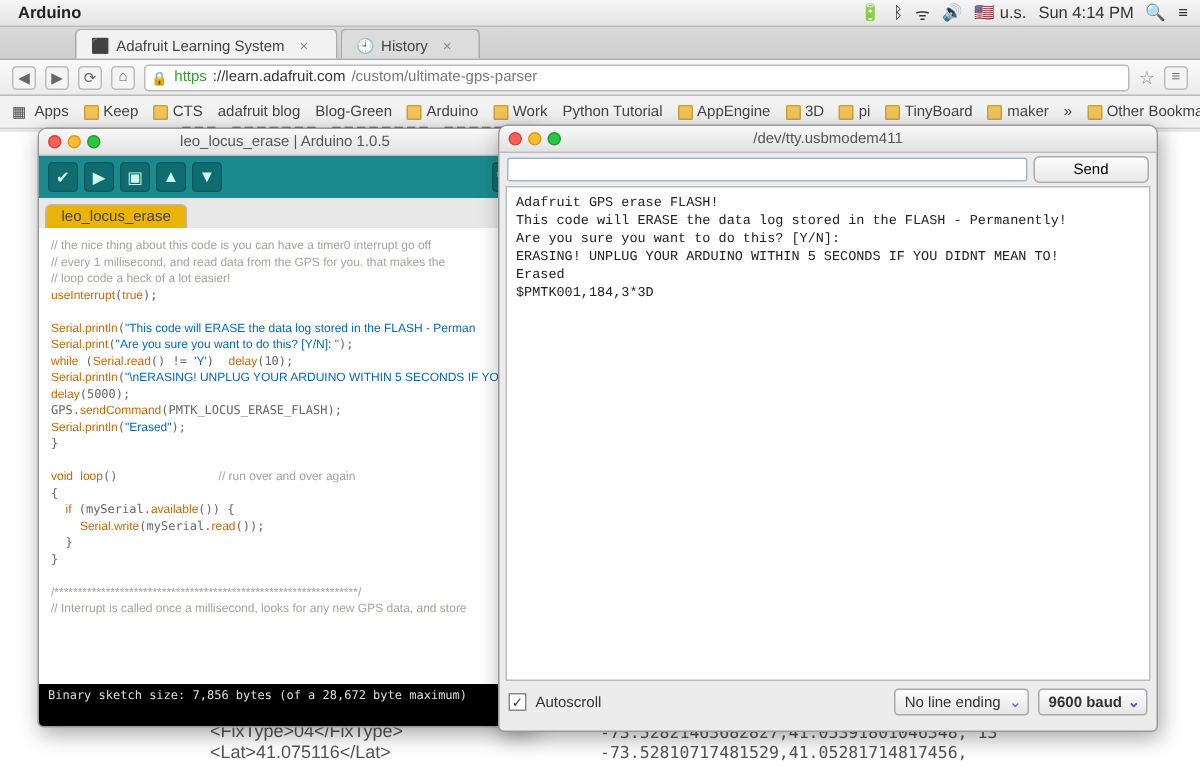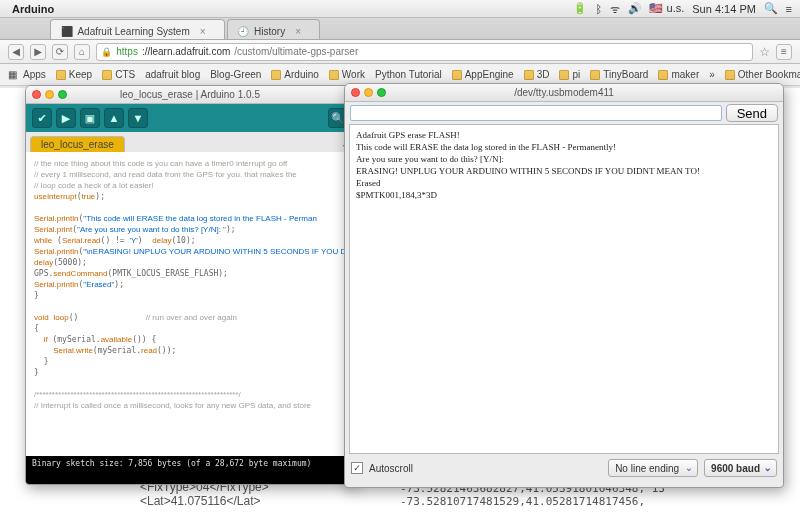--- a/index.html
+++ b/index.html
@@ -45,27 +45,27 @@
   .ide-btn { width:20px; height:20px; border-radius:3px; background:#0f6d71; border:1px solid #0c5a5d; display:flex; align-items:center; justify-content:center; color:#cfe; font-size:11px;}
   .ide-toolbar .sp { flex:1; }
   .ide-tabbar { height:20px; background:#e8e8e8; display:flex; align-items:flex-end; padding-left:4px;}
   .ide-tab { background:#eab308; border:1px solid #bbb; border-bottom:none; border-radius:4px 4px 0 0; padding:2px 10px; font-size:10px; color:#444;}
   .ide-editor { height:260px; overflow:hidden; padding:6px 8px; font-family: Monaco, Consolas, monospace; font-size:8px; line-height:11px; color:#666; background:#fff; white-space:pre;}
   .c-cmt{color:#a0a49b;} .c-fn{color:#cc6600;} .c-str{color:#0066cc;} .c-kw{color:#cc6600;}
   .ide-status { height:22px; background:#1a8a8e; color:#e6f6f6; font-size:9px; display:flex; align-items:center; padding:0 6px;}
   .ide-console { height:34px; background:#000; color:#ddd; font-family:Monaco,monospace; font-size:8px; padding:3px 6px;margin-top:44px;}
   .ide-footer { height:18px; background:#1a8a8e; color:#e6f6f6; font-size:9px; display:flex; align-items:center; justify-content:space-between; padding:0 6px;}
   
-  .sm { position:absolute; top:83px; left:344px; width:440px; height:405px; background:#ececec; border:1px solid #999; border-radius:6px 6px 4px 4px; box-shadow:2px 4px 14px rgba(0,0,0,.35); overflow:hidden;}
+  .sm { position:absolute; top:83px; left:332px; width:440px; height:405px; background:#ececec; border:1px solid #999; border-radius:6px 6px 4px 4px; box-shadow:2px 4px 14px rgba(0,0,0,.35); overflow:hidden;}
   .sm-title { height:18px; background:linear-gradient(#f8f8f8,#e2e2e2); display:flex; align-items:center; padding:0 6px; font-size:10px; color:#555; border-bottom:1px solid #bbb; position:relative;}
   .sm-title .t { position:absolute; left:0; right:0; text-align:center; }
   .sm-inputrow { height:22px; display:flex; align-items:center; padding:3px 5px; gap:4px;}
   .sm-input { flex:1; height:16px; border:1px solid #9db8d8; background:#fff; border-radius:2px;}
-  .sm-send { height:18px; padding:0 10px; font-size:13px; border:1px solid #aaa; border-radius:4px; background:linear-gradient(#fdfdfd,#e8e8e8);}
-  .sm-body { height:330px; background:#fff; margin:0 4px; border:1px solid #bbb; padding:4px 6px; font-family:Liberation Serif, serif; font-size:9px; line-height:12px; color:#222; white-space:pre-wrap;}
+  .sm-send { height:18px; padding:0 26px; font-size:10px; border:1px solid #aaa; border-radius:4px; background:linear-gradient(#fdfdfd,#e8e8e8);}
+  .sm-body { height:330px; background:#fff; margin:0 4px; border:1px solid #bbb; padding:4px 6px; font-family:Liberation Mono, monospace; font-size:9px; line-height:12px; color:#222; white-space:pre-wrap;}
   .sm-footer { height:28px; display:flex; align-items:center; padding:0 6px; gap:6px; font-size:10px; color:#333;}
   .sm-footer .chk { width:12px; height:12px; border:1px solid #888; background:#fff; display:inline-flex; align-items:center; justify-content:center; font-size:9px; color:#333;}
   .sm-footer .sp { flex:1; }
   .sm-select { height:18px; border:1px solid #aaa; border-radius:3px; background:linear-gradient(#fdfdfd,#e6e6e6); padding:0 18px 0 6px; font-size:10px; display:flex; align-items:center; position:relative;}
   .sm-select::after{ content:"⌄"; position:absolute; right:4px; top:2px; font-size:10px; color:#4060c0;}
   .sm-select.small { padding-right:16px;font-weight:bold;}
   .menuicon { font-size:11px; }
 </style>
 </head>
 <body>

